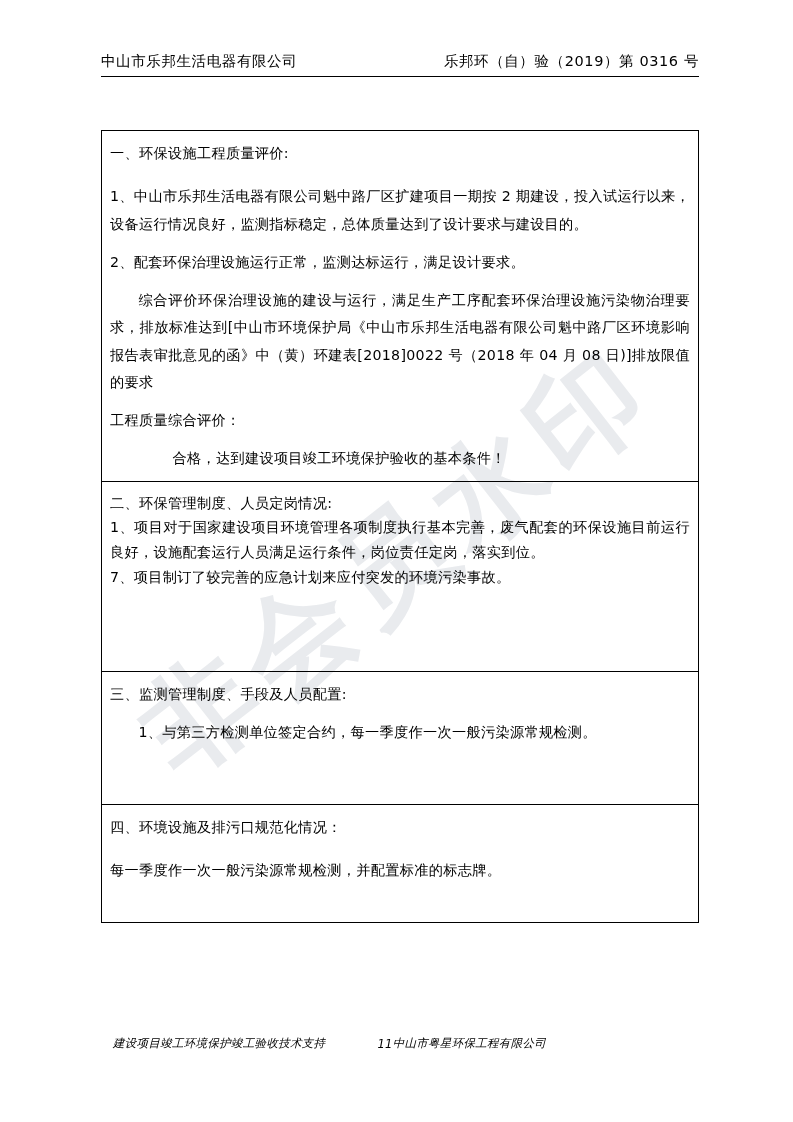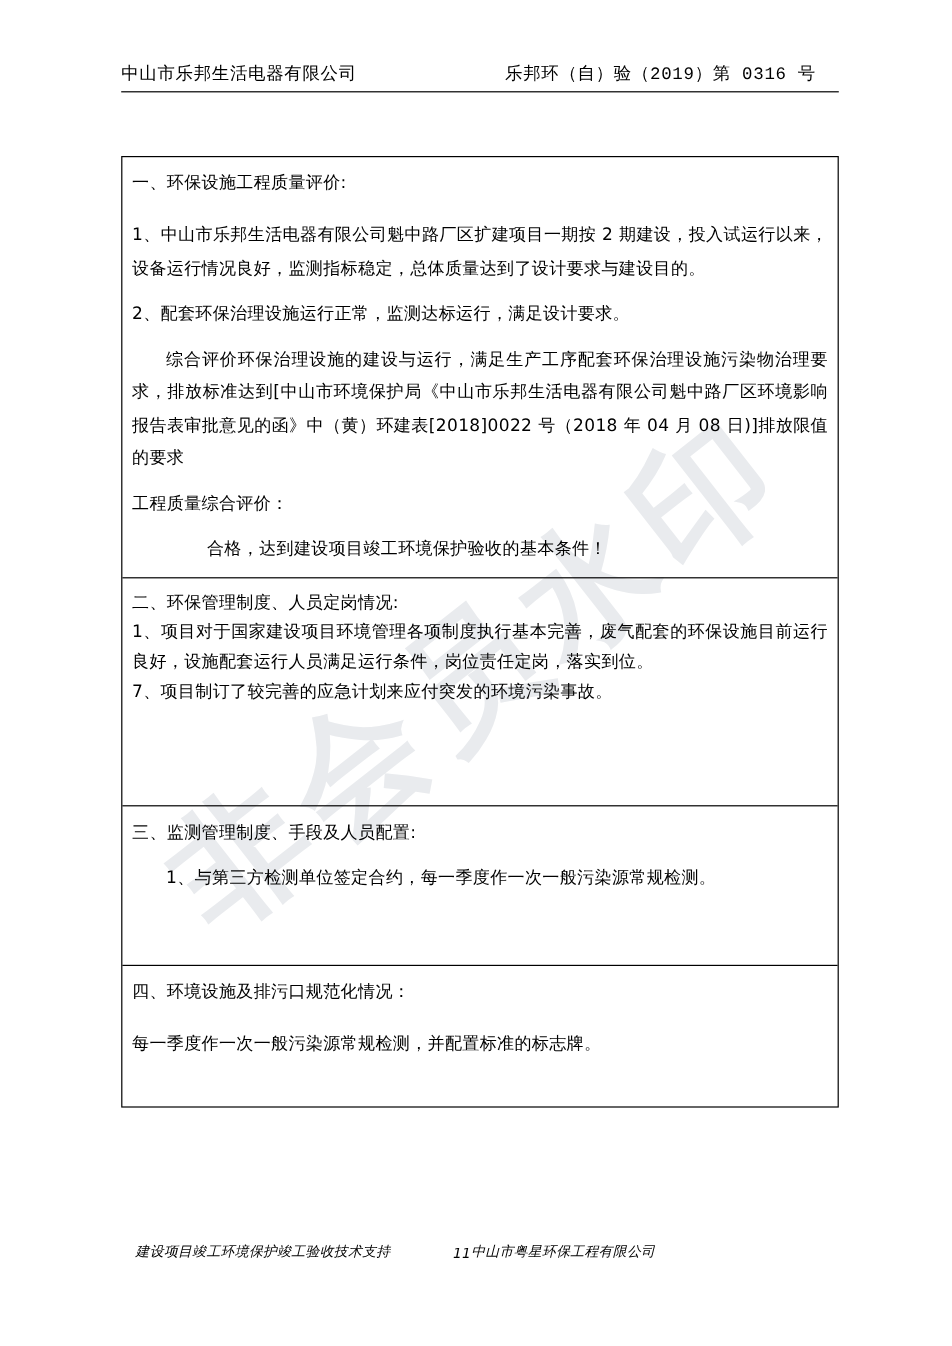--- a/index.html
+++ b/index.html
@@ -40,31 +40,30 @@
     position: absolute;
     left: 101px;
     top: 52px;
     width: 598px;
     display: flex;
     justify-content: space-between;
     align-items: flex-end;
     border-bottom: 1.4px solid #000;
     padding-bottom: 5px;
     z-index: 2;
-    font-family: Liberation Mono, monospace;
   }
   .doc-header .hdr-left,
   .doc-header .hdr-right {
     font-size: 14.5px;
     color: #000;
     letter-spacing: 0.6px;
     white-space: nowrap;
   }
   .doc-header .hdr-right {
-    margin-right: 19px;
+    margin-right: 0;
   }
 
   
   .main-table {
     position: absolute;
     left: 101px;
     top: 110px;
     width: 598px;
     border: 1.3px solid #000;
     box-sizing: border-box;

